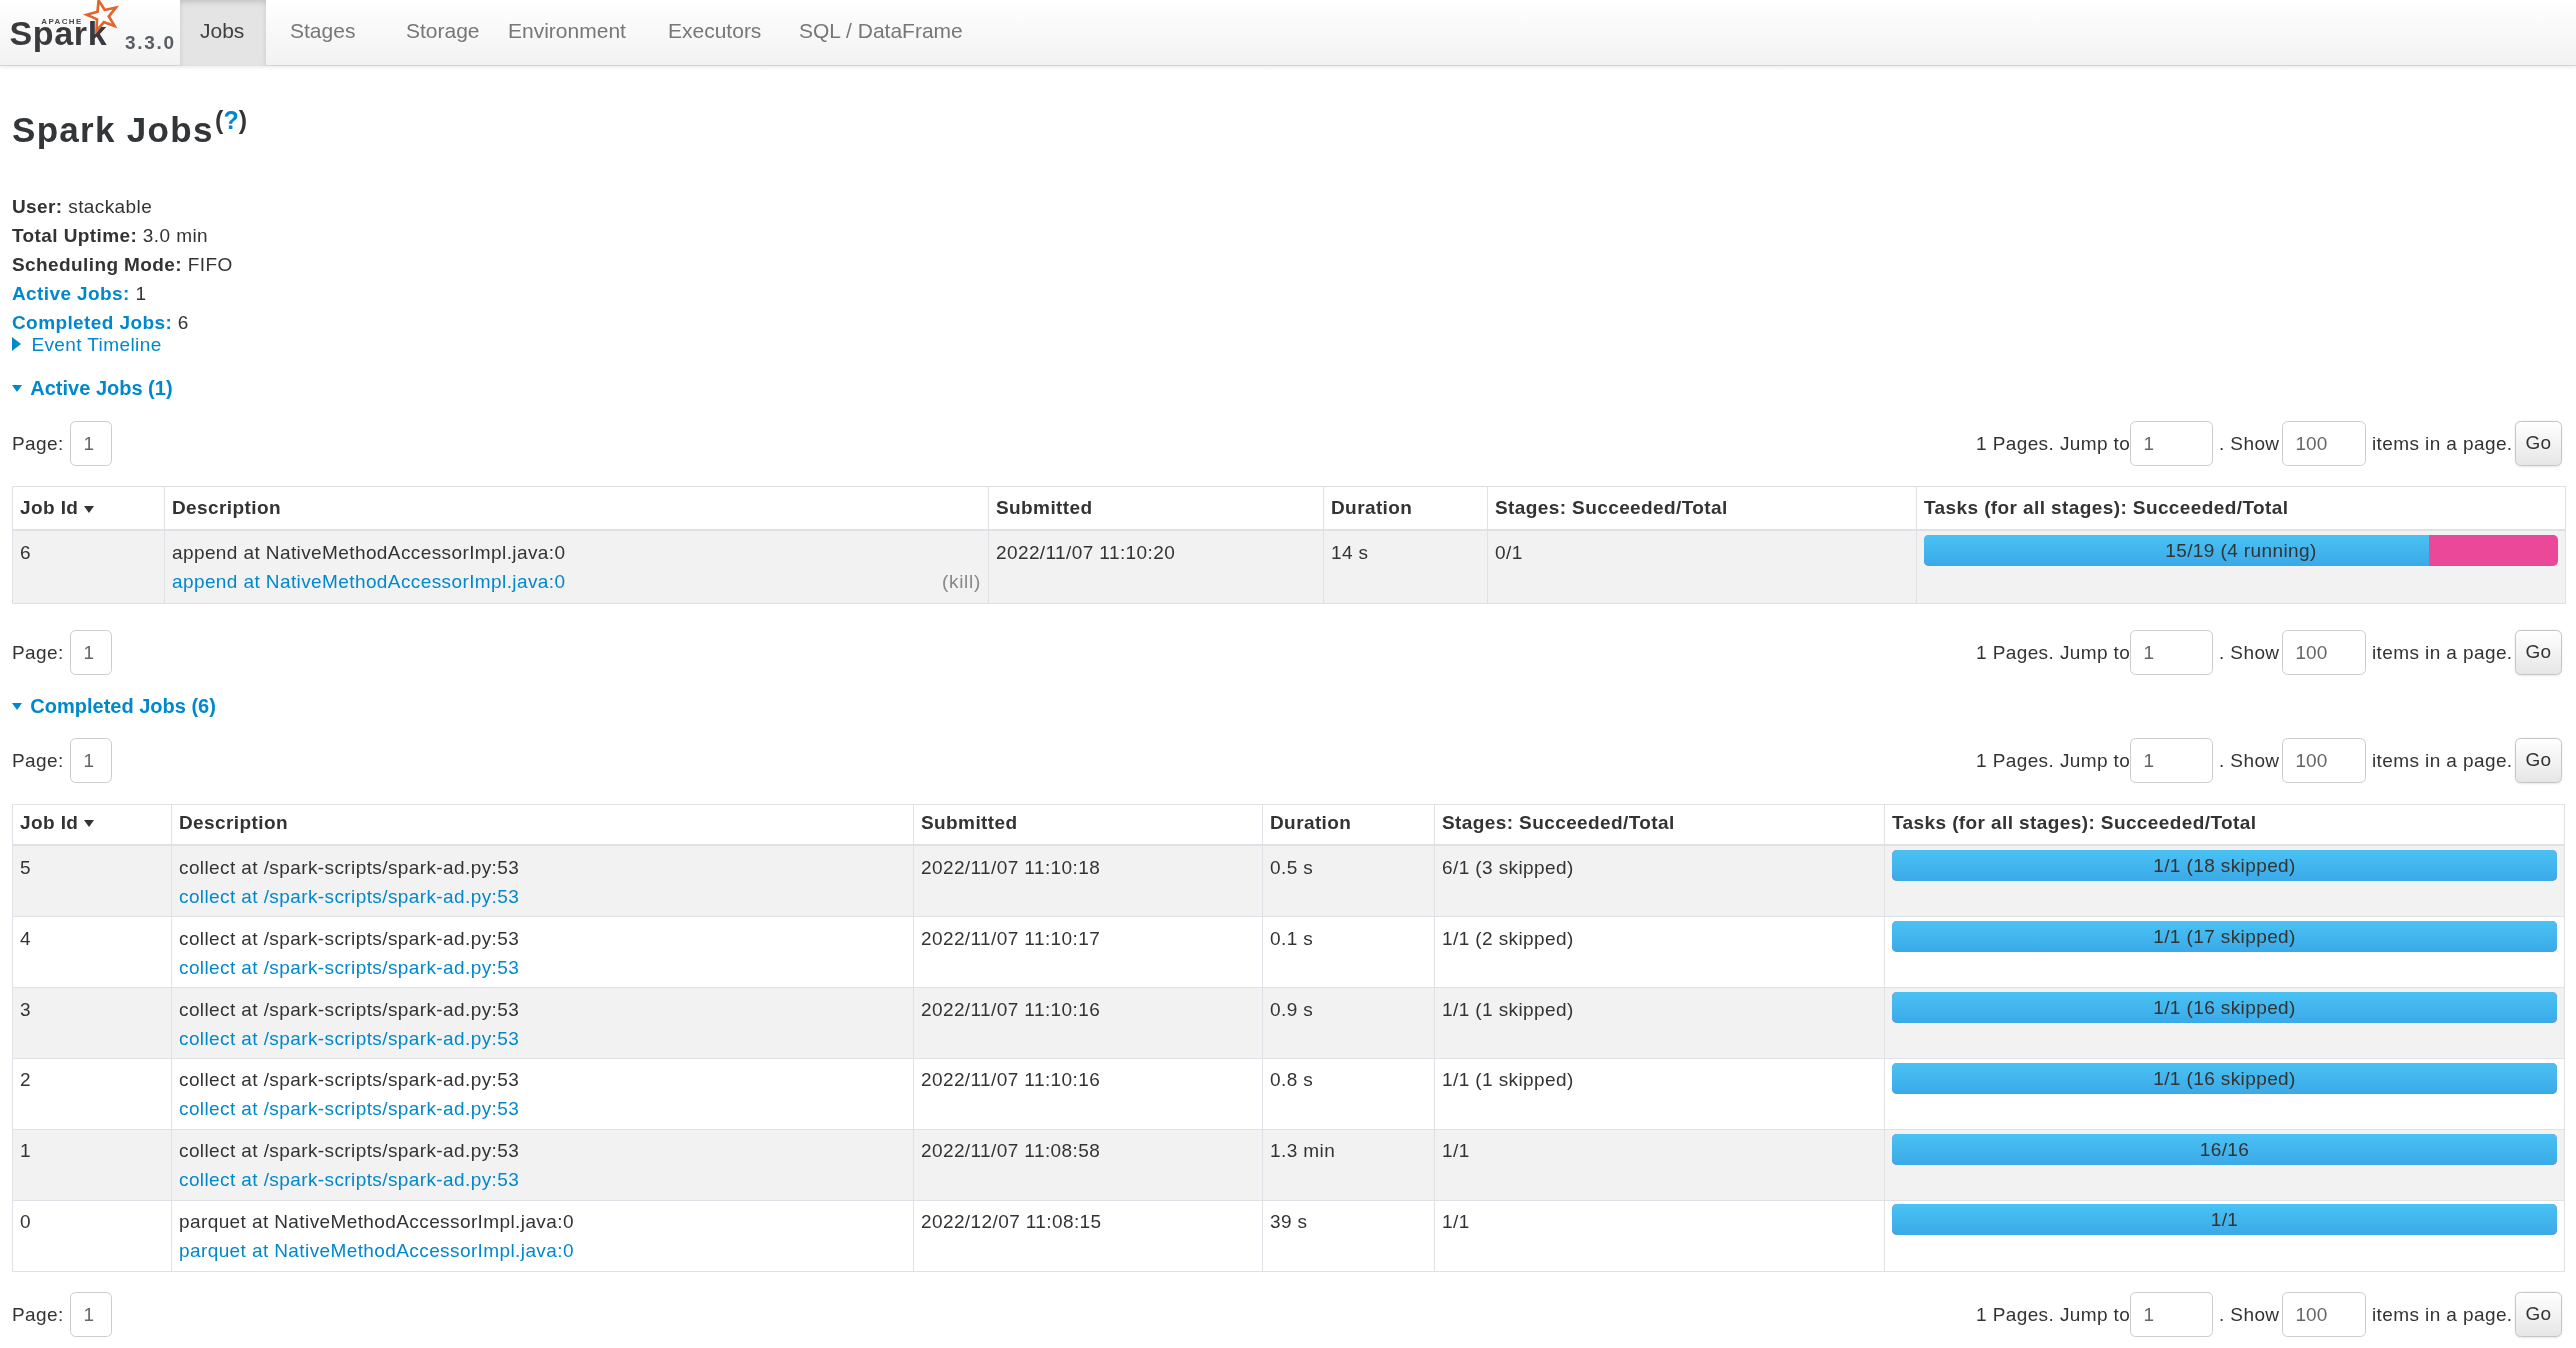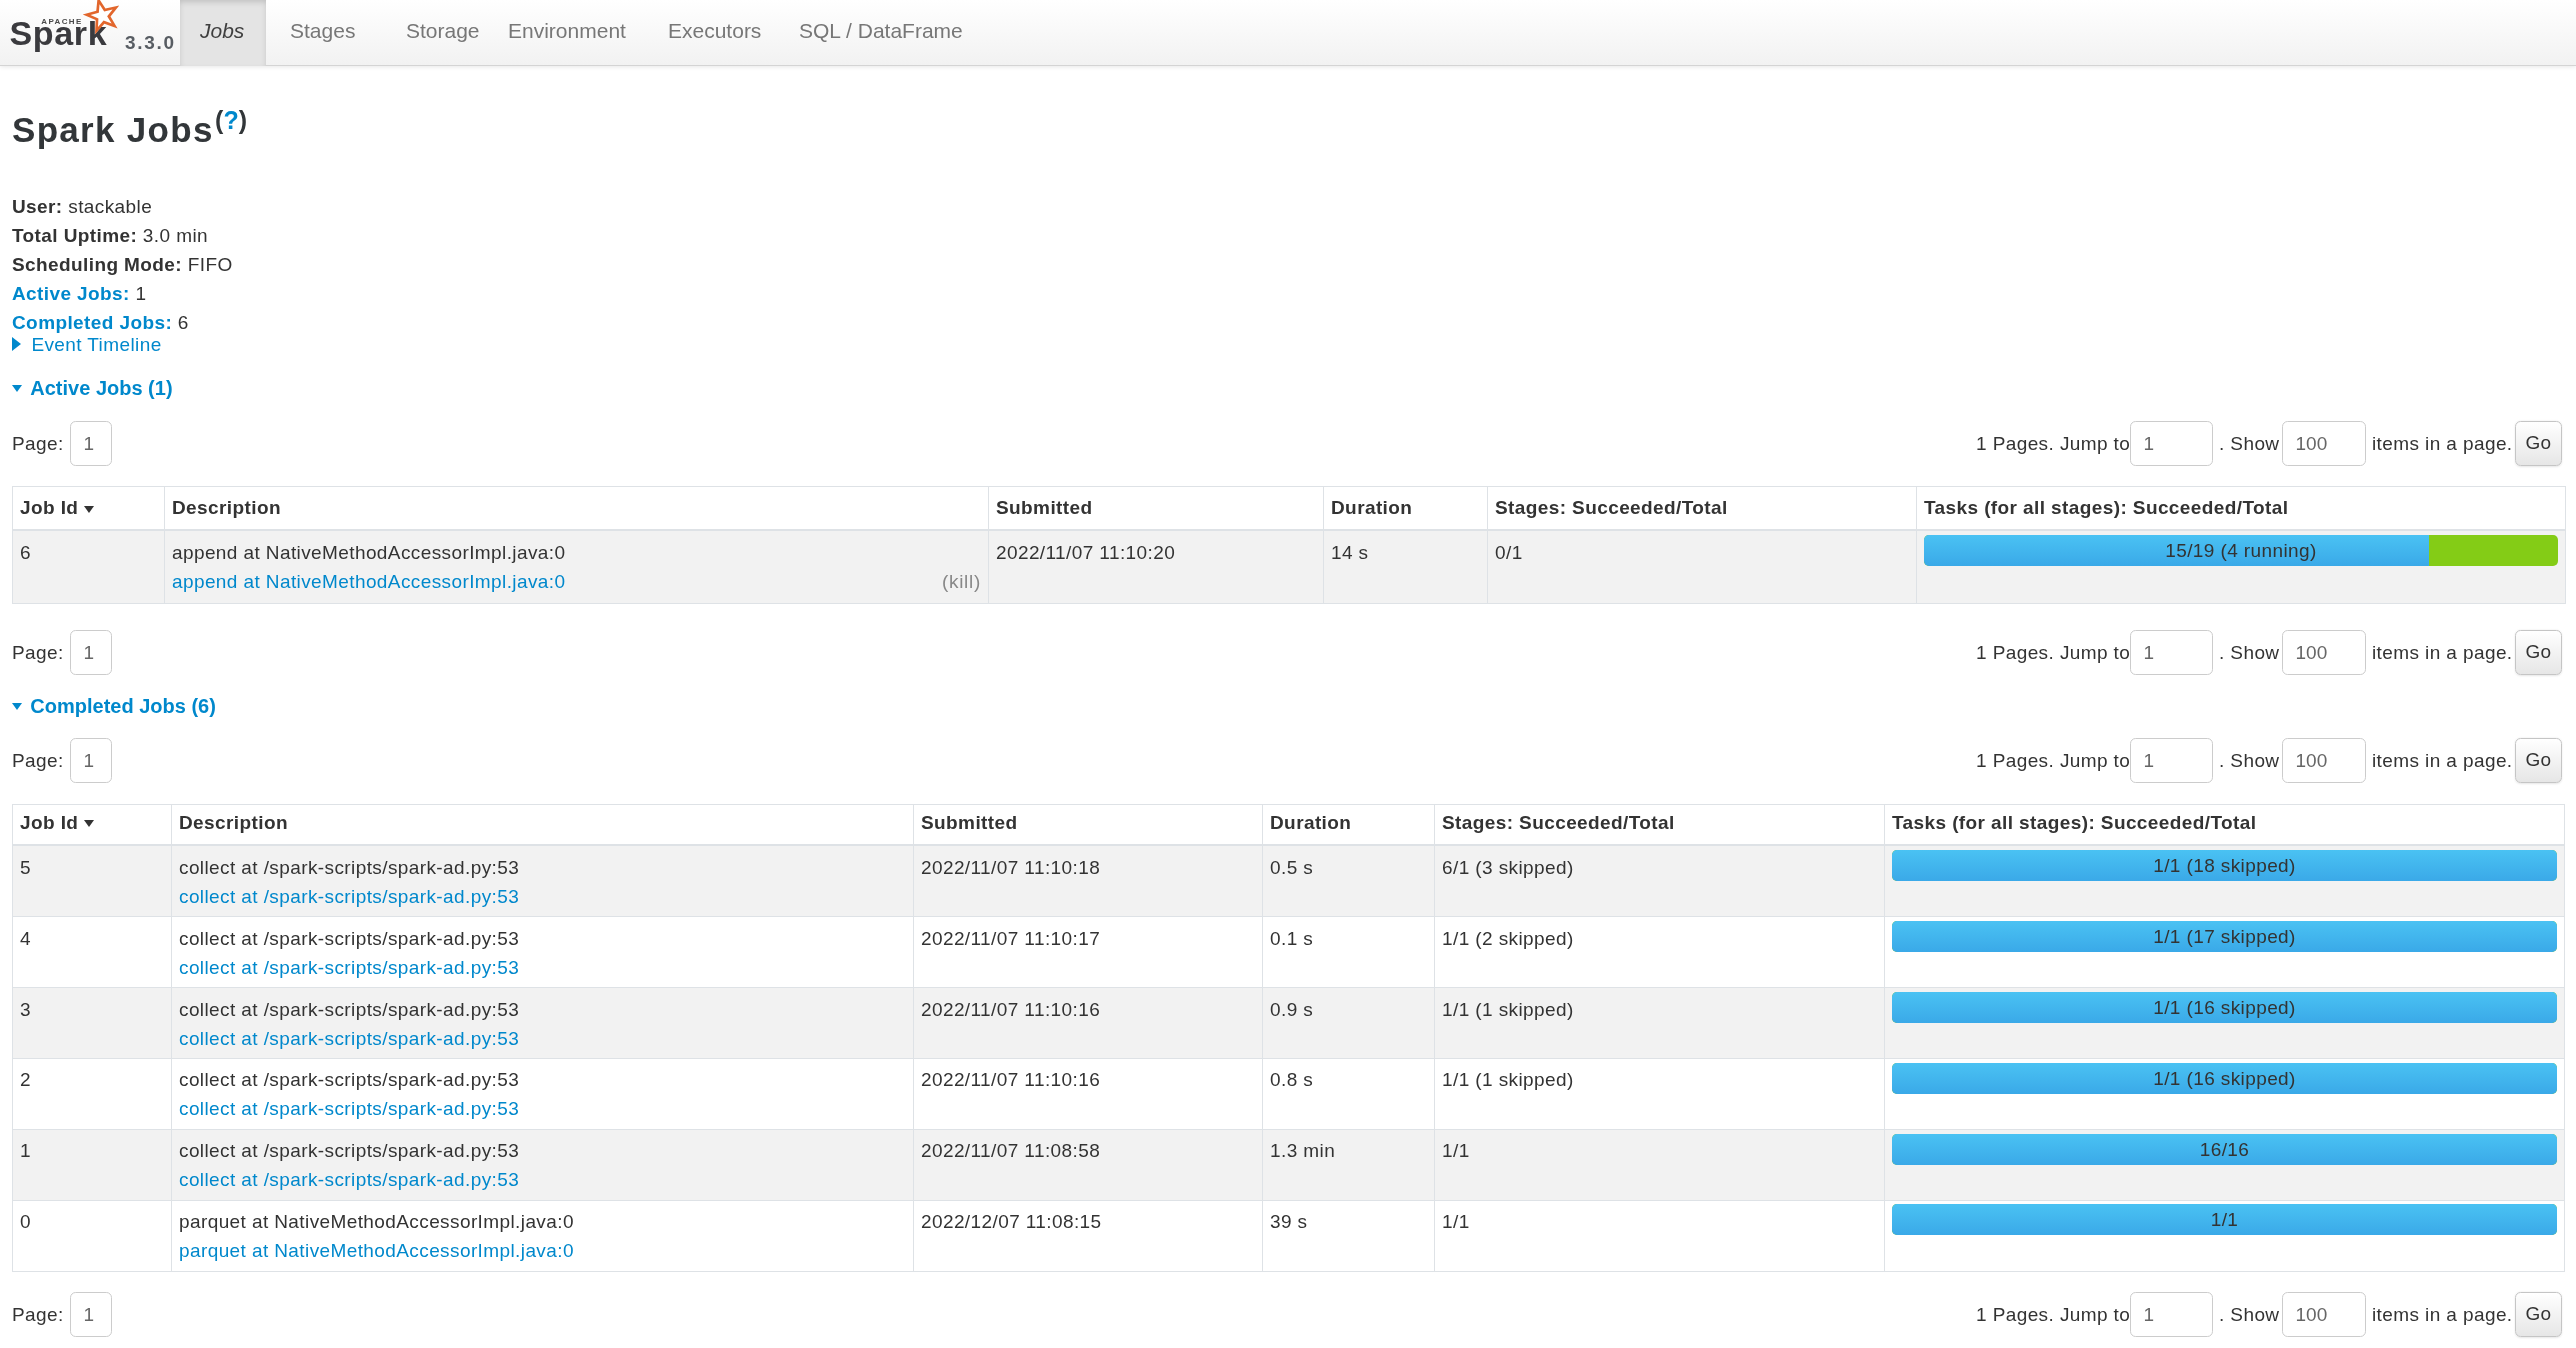--- a/index.html
+++ b/index.html
@@ -8,21 +8,21 @@
 a.blue { color:#0088cc; text-decoration:none; }
 
 
 .navbar { position:absolute; left:0; top:0; width:2576px; height:66px;
   background:linear-gradient(#ffffff, #f2f2f2);
   border-bottom:1.4px solid #d4d4d4;
   box-shadow:0 1.4px 4.9px rgba(0,0,0,0.12); }
 .navtab { position:absolute; left:180px; top:0; width:86px; height:66px; background:#e4e4e4;
   box-shadow:inset 0 2.8px 6.3px -1.4px rgba(0,0,0,0.18); }
 .navitem { position:absolute; top:0; height:66px; line-height:61px; font-size:21px; color:#777; letter-spacing:0; }
-.navitem.act { color:#3f3f3f;font-style:italic; }
+.navitem.act { color:#3f3f3f; }
 .appname { position:absolute; top:0; right:12px; height:66px; line-height:64px; font-size:20.6px; color:#777; }
 .appname b { color:#666; } .appname { letter-spacing:0; }
 .version { position:absolute; left:125px; top:32px; font-size:19px; font-weight:bold; color:#585d63; letter-spacing:1.7px; }
 
 
 .abs { position:absolute; }
 h1.title { margin:0; font-size:35px; font-weight:bold; color:#323639; line-height:40px; letter-spacing:1.3px;}
 h1.title .help { font-size:25px; letter-spacing:0px; position:relative; top:-13.2px; margin-left:1.4px; font-weight:bold;}
 h1.title .help .q { color:#0088cc; }
 .infolist { line-height:29px; }
@@ -42,21 +42,21 @@
 
 
 table.jobs { border-collapse:collapse; table-layout:fixed; width:2552px; }
 table.jobs th, table.jobs td { border:1.2px solid #dee2e6; vertical-align:top; line-height:29px; font-size:19px;margin-left:28px; }
 table.jobs th { padding:6.3px 7px 4.2px; text-align:left; font-weight:bold; border-bottom:2.4px solid #dee2e6; }
 table.jobs td { padding:6.3px 7px 5.6px; }
 table.jobs tr.odd td { background:#f2f2f2; }
 .sortarr { display:inline-block; width:0; height:0; border-left:5.6px solid transparent; border-right:5.6px solid transparent; border-top:7.7px solid #333; margin-left:5.6px; vertical-align:1.4px; }
 .l1 { position:relative; }
 .kill { position:absolute; right:0; top:29px; color:#888; letter-spacing:0.7px; }
-.progress { position:relative; height:31px; border-radius:4.9px; background:#84cc16; overflow:hidden; margin-top:-2.8px; }
+.progress { position:relative; height:31px; border-radius:4.9px; background:#ec4899; overflow:hidden; margin-top:-2.8px; }
 .progress .done { position:absolute; left:0; top:0; bottom:0; background:linear-gradient(#4ac2f3,#3aa9e8); }
 .progress .ptext { position:absolute; left:0; right:0; top:0; text-align:center; line-height:31px; color:#333; font-size:19px; }
 table#t1 th { padding-bottom:7px; }
 table#t1 td { padding-bottom:7px; }
 table#completed th { padding-top:2.8px; padding-bottom:7.7px; }
 </style>
 </head>
 <body>
 
 <div class="navbar">

